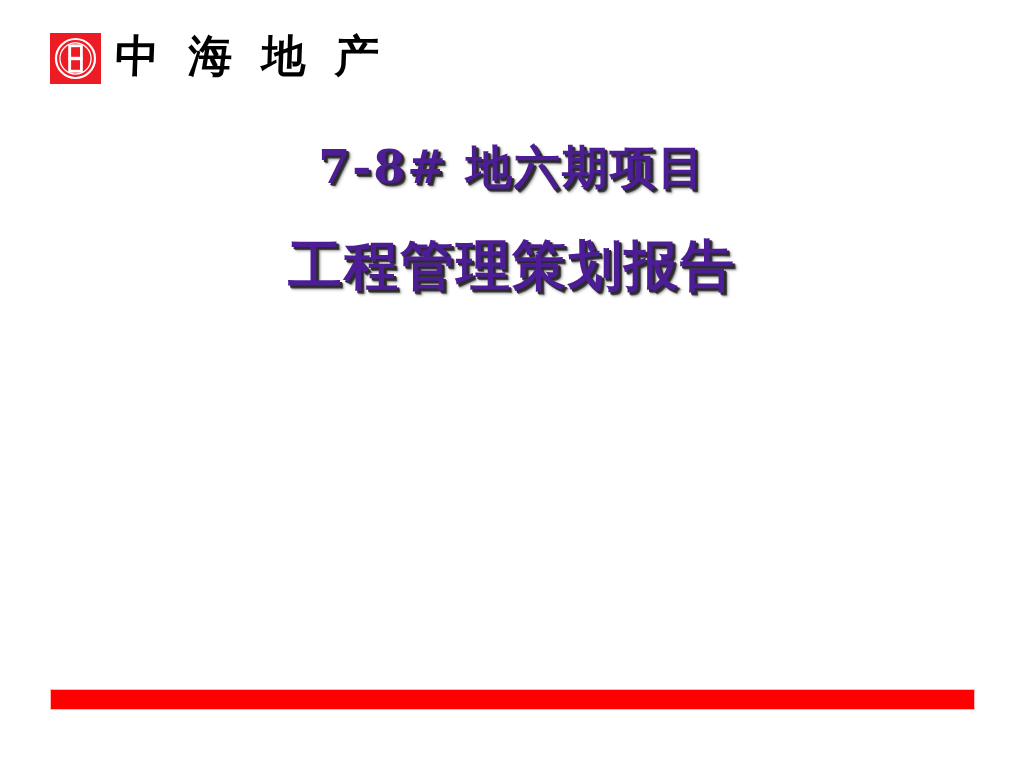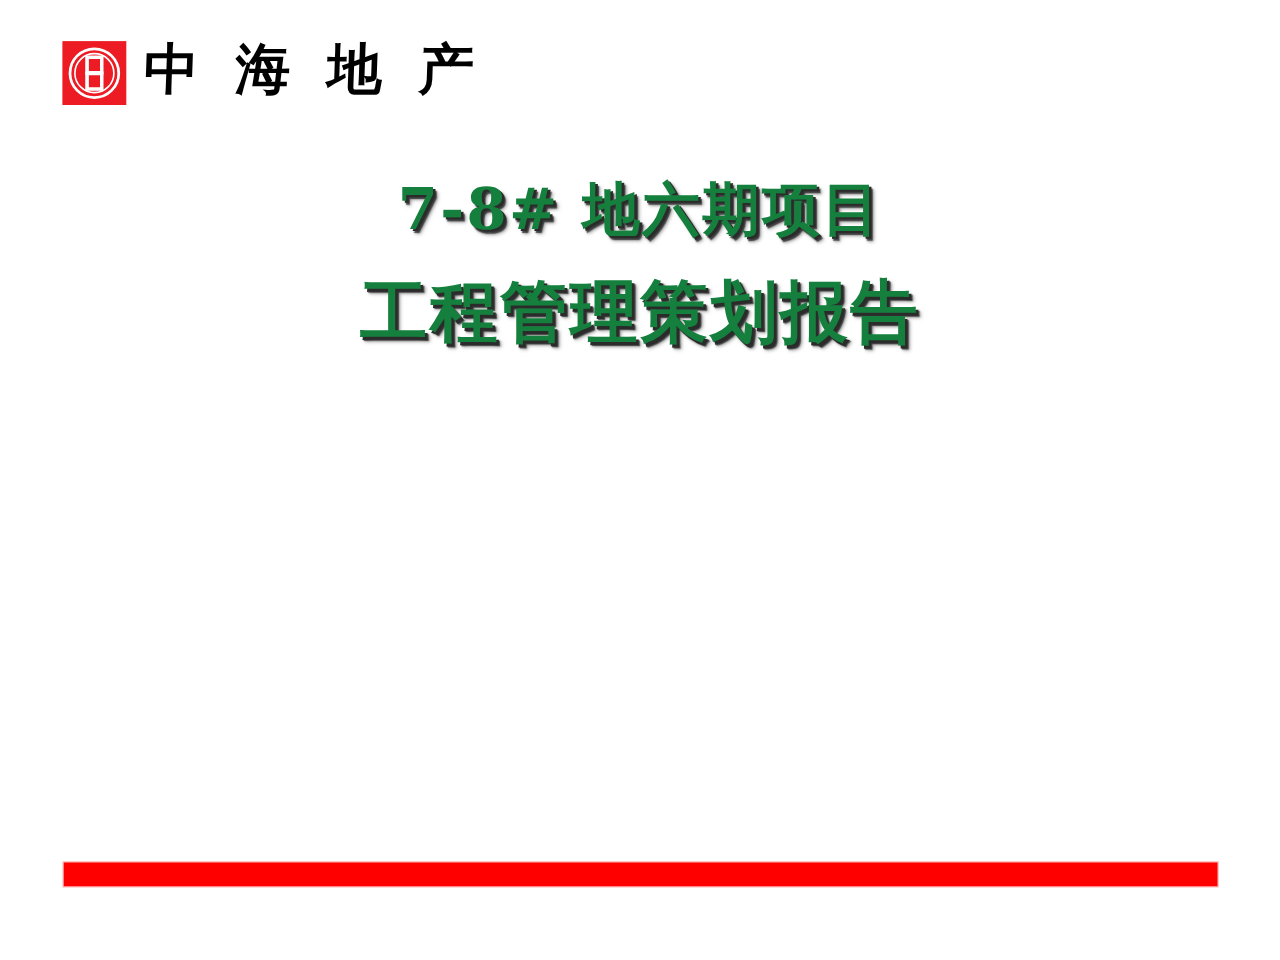--- a/index.html
+++ b/index.html
@@ -59,41 +59,41 @@
   
   .title-area {
     position: absolute;
     left: 0;
     top: 138px;
     width: 1024px;
     text-align: center;
   }
 
   .title-line {
-    color: #15803d;
+    color: #4c1d95;
     font-family: "DejaVu Serif", "Liberation Serif", serif;
     font-weight: 700;
     white-space: nowrap;
     text-shadow:
        2px 2px 0 #2b2b2b,
        3px 3px 1px rgba(40,40,40,0.85),
        4px 4px 3px rgba(90,90,90,0.55);
   }
 
   .title-line-1 {
     font-size: 46px;
     line-height: 58px;
     letter-spacing: 2px;
   }
 
   .title-line-2 {
     font-size: 54px;
     line-height: 66px;
     letter-spacing: 2px;
-    margin-top: 20px;
+    margin-top: 36px;
   }
 
   
   .accent-bar {
     position: absolute;
     left: 51px;
     top: 690px;
     width: 923px;
     height: 19px;
     background: #FF0000;

